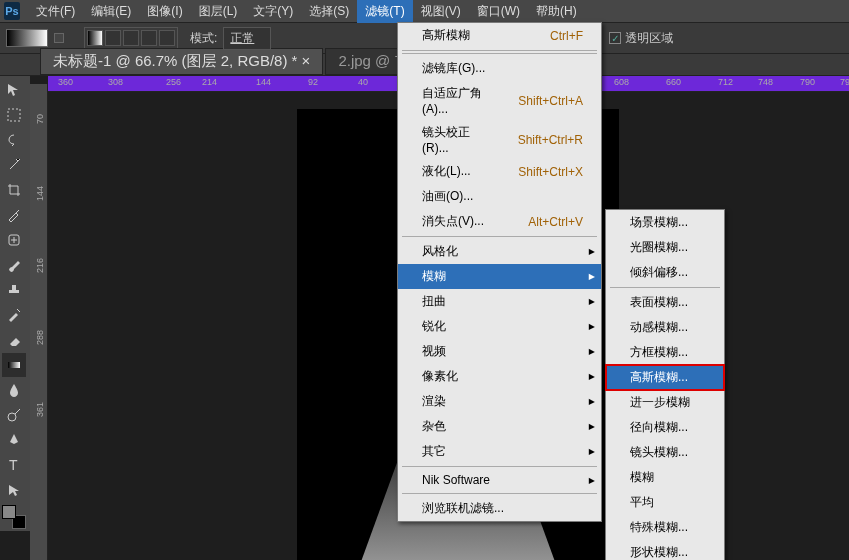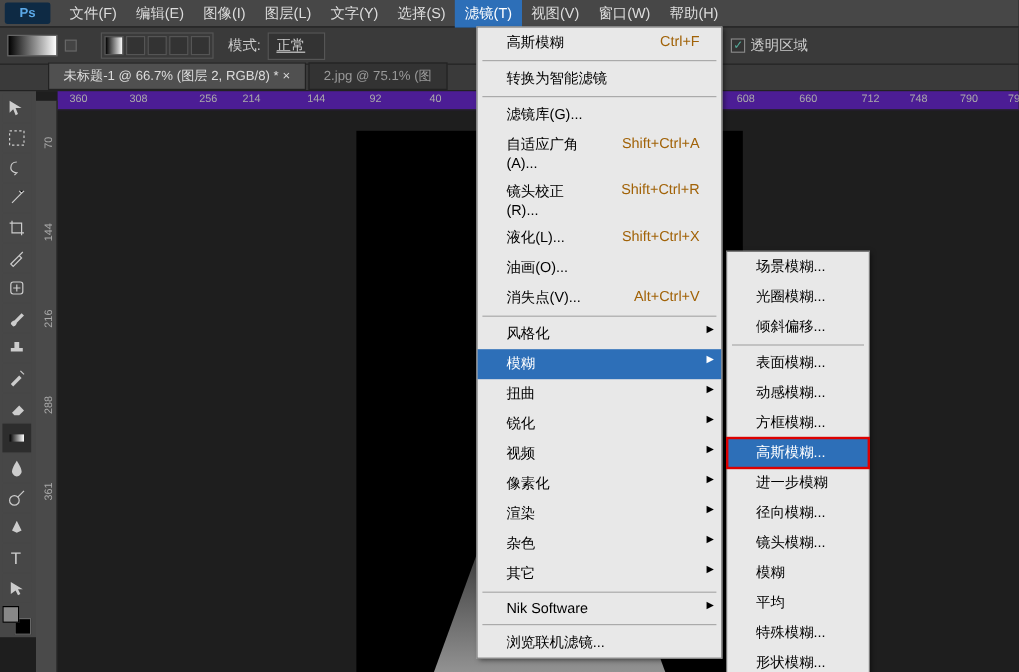--- a/index.html
+++ b/index.html
@@ -1,66 +1,66 @@
 <!DOCTYPE html>
 <html><head>
 <meta charset="utf-8">
 <style>
 * { margin: 0; padding: 0; box-sizing: border-box; font-family: "Microsoft YaHei", sans-serif; }
 body { background: #1e1e1e; width: 849px; height: 560px; overflow: hidden; position: relative; color: #ccc; font-size: 12px; }
 
 
 .topbar { height: 22px; background: #474747; display: flex; align-items: center; padding-left: 4px; }
-.ps-logo { width: 38px; height: 18px; background: #0e2a44; color: #5ca9e8; font-weight: bold; font-size: 11px; display: flex; align-items: center; justify-content: center; border-radius: 2px; margin-right: 8px; }
+.ps-logo { width: 16px; height: 18px; background: #0e2a44; color: #5ca9e8; font-weight: bold; font-size: 11px; display: flex; align-items: center; justify-content: center; border-radius: 2px; margin-right: 8px; }
 .menu { display: flex; }
 .menu-item { padding: 3px 8px; color: #ddd; cursor: pointer; }
 .menu-item.active { background: #2d6fb8; color: #fff; }
 
 
 .optbar { height: 32px; background: #3a3a3a; border-top: 1px solid #222; border-bottom: 1px solid #222; display: flex; align-items: center; padding: 0 6px; gap: 6px; }
 .grad-swatch { width: 42px; height: 18px; background: linear-gradient(to right, #000, #fff); border: 1px solid #666; }
 .caret-down { width: 10px; height: 10px; border: 1px solid #666; background: #444; }
 .ob-group { display: flex; gap: 2px; border: 1px solid #555; padding: 2px; }
 .ob-btn { width: 16px; height: 16px; background: #333; border: 1px solid #555; }
 .ob-btn.first { background: linear-gradient(to right, #000, #fff); }
 .ob-label { color: #ccc; margin-left: 6px; }
 .ob-select { background: #333; border: 1px solid #555; padding: 2px 16px 2px 6px; color: #ccc; position: relative; text-decoration: underline; }
 .ob-check { margin-left: 10px; color: #ccc; display: flex; align-items: center; gap: 4px; }
 .checkbox { width: 12px; height: 12px; border: 1px solid #888; background: #333; display: flex; align-items: center; justify-content: center; color: #5a9; font-size: 10px; }
 
 
 .tab-bar { height: 22px; background: #3a3a3a; display: flex; align-items: flex-end; padding-left: 40px; border-bottom: 1px solid #222; }
-.tab { padding: 3px 12px; color: #999; font-size: 11px; background: #333; border: 1px solid #222; margin-right: 2px; }
+.tab { padding: 3px 12px; color: #999; font-size: 15px; background: #333; border: 1px solid #222; margin-right: 2px; }
 .tab.active { color: #ddd; background: #505050; }
 
 
 .tools { position: absolute; left: 0; top: 76px; width: 30px; background: #474747; padding: 2px; display: flex; flex-direction: column; gap: 1px; }
 .tool { width: 24px; height: 24px; background: #474747; color: #ccc; display: flex; align-items: center; justify-content: center; position: relative; }
 .tool.sel { background: #2d2d2d; }
 .tool svg { width: 16px; height: 16px; }
 .colors { margin-top: 2px; width: 24px; height: 24px; position: relative; }
 .fgcolor { width: 14px; height: 14px; background: #888; border: 1px solid #000; position: absolute; top: 0; left: 0; }
 .bgcolor { width: 14px; height: 14px; background: #000; border: 1px solid #666; position: absolute; bottom: 0; right: 0; }
 
 
 .ruler-v { position: absolute; left: 30px; top: 84px; width: 18px; bottom: 0; background: #4a4a4a; border-right: 1px solid #222; }
 .ruler-v .tick { position: absolute; right: 2px; color: #aaa; font-size: 9px; writing-mode: vertical-lr; transform: rotate(180deg); }
 
 
-.ruler-h { position: absolute; left: 48px; right: 0; top: 76px; height: 16px; background: #4c1d95; border-bottom: 1px solid #222; }
+.ruler-h { position: absolute; left: 48px; right: 0; top: 76px; height: 16px; background: #6d28d9; border-bottom: 1px solid #222; }
 .ruler-h .tick { position: absolute; top: 1px; color: #aaa; font-size: 9px; }
 
 
 .canvas-area { position: absolute; left: 48px; top: 92px; right: 0; bottom: 0; background: #1e1e1e; }
 .artboard { position: absolute; left: 250px; top: 18px; width: 320px; height: 460px; background: #000; overflow: hidden; box-shadow: 0 0 0 1px #000; }
 .light-cone { position: absolute; bottom: 0; left: 60px; width: 200px; height: 220px; background: linear-gradient(to top, rgba(220,220,220,0.7), rgba(120,120,120,0.2) 70%, rgba(0,0,0,0) 100%); clip-path: polygon(40% 0%, 60% 0%, 100% 100%, 0% 100%); }
 
 
 .dropdown { position: absolute; background: #e8e8e8; border: 1px solid #7a7a7a; box-shadow: 2px 2px 4px rgba(0,0,0,0.5); font-size: 12px; }
-.dd-item { display: flex; justify-content: space-between; padding: 4px 18px 4px 24px; color: #000; cursor: pointer; position: relative; }
+.dd-item { display: flex; justify-content: space-between; padding: 4px 18px 4px 24px; color: #000; cursor: pointer; position: relative; align-items: center; }
 .dd-item.highlighted { background: #2d6fb8; color: #fff; }
 .dd-sep { height: 1px; background: #aaa; margin: 2px 4px; }
 .dd-item .shortcut { color: #a16207; margin-left: 30px; }
 .dd-item.has-sub::after { content: '▶'; position: absolute; right: 6px; font-size: 8px; }
 .dd-item.red-box { outline: 2px solid #d00; outline-offset: -1px; }
 
 #filter-menu { left: 397px; top: 22px; width: 205px; }
 #blur-submenu { left: 605px; top: 209px; width: 120px; }
 </style>
 </head>
@@ -247,23 +247,20 @@
     <div class="light-cone"></div>
   </div>
 </div>
 
 <div class="dropdown" id="filter-menu">
     <div class="dd-item">
       <span>高斯模糊</span>
       <span class="shortcut">Ctrl+F</span>
     </div>
     <div class="dd-sep"></div>
-    <div class="dd-item">
-      <span>转换为智能滤镜</span>
-    </div>
     <div class="dd-sep"></div>
     <div class="dd-item">
       <span>滤镜库(G)...</span>
     </div>
     <div class="dd-item">
       <span>自适应广角(A)...</span>
       <span class="shortcut">Shift+Ctrl+A</span>
     </div>
     <div class="dd-item">
       <span>镜头校正(R)...</span>

